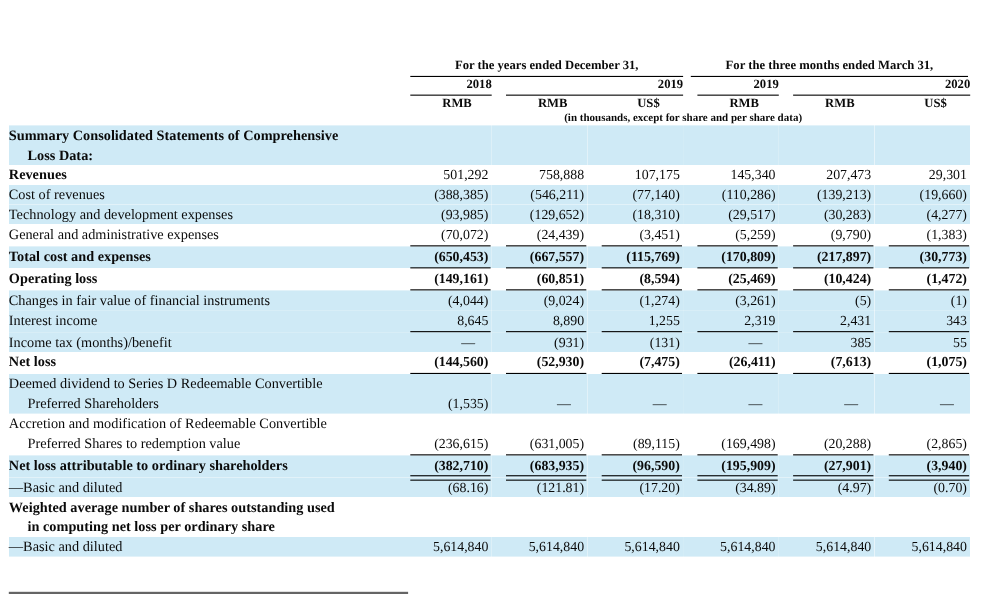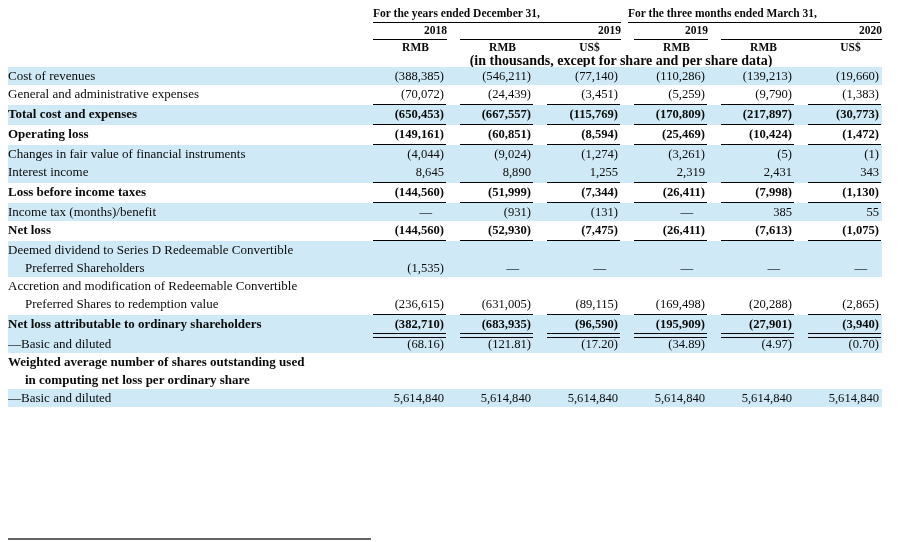--- a/index.html
+++ b/index.html
@@ -4,26 +4,26 @@
 <style>
   html,body{margin:0;padding:0;background:#fff;}
   body{width:902px;height:542px;overflow:hidden;color:#0a0a0a;
        font-family:"Liberation Serif","DejaVu Serif",serif;position:relative;}
   .wrap{padding:6px 0 0 8px;position:relative;}
   table{border-collapse:collapse;table-layout:fixed;width:874px;}
   col.c-label{width:352px;}
   col.c-num{width:87px;}
   th{font-weight:bold;padding:0;vertical-align:bottom;}
   thead th{font-size:11.5px;line-height:15px;}
-  .group-inner{border-bottom:1.4px solid #000;text-align:left;padding-bottom:1px;}
+  .group-inner{border-bottom:1.4px solid #000;text-align:center;padding-bottom:1px;margin-top:47px;}
   .gi-years{margin-left:13px;}
   .gi-months{margin-left:7px;margin-right:2px;}
   .year-inner{border-bottom:1.4px solid #000;text-align:right;padding-bottom:1px;margin-left:13px;}
   th.cur{text-align:center;padding-left:24px;line-height:14px;}
-  th.note{text-align:center;font-size:14px;line-height:13px;font-weight:bold;}
+  th.note{text-align:center;font-size:10px;line-height:13px;font-weight:bold;}
   td{padding:0;vertical-align:bottom;position:relative;font-size:13px;line-height:18px;}
   tr.shade td{background:var(--stripe,#cfeaf6);}
   tr.bold td, td.lb{font-weight:bold;}
   td.label div{white-space:nowrap;}
   td.label .cont{padding-left:17px;}
   td.num{text-align:right;padding-right:3px;font-size:12.6px;}
   tr.u td{padding-bottom:2px;}
   td.num.u::after{content:"";position:absolute;left:13px;right:1px;bottom:0;
       border-bottom:1.4px solid #000;z-index:2;}
   td.num.uu::after{content:"";position:absolute;left:13px;right:1px;bottom:-3px;height:3px;
@@ -78,31 +78,65 @@
         <th class="cur">RMB</th>
         <th class="cur">RMB</th>
         <th class="cur">US$</th>
       </tr>
       <tr>
         <th></th>
         <th colspan="6" class="note">(in thousands, except for share and per share data)</th>
       </tr>
     </thead>
     <tbody>
+        <tr class="shade bold">
+          <td class="label">
+            <div>Summary Consolidated Statements of Comprehensive</div>
+            <div class="cont">Loss Data:</div>
+          </td>
+          <td class="num"><span></span></td>
+          <td class="num"><span></span></td>
+          <td class="num"><span></span></td>
+          <td class="num"><span></span></td>
+          <td class="num"><span></span></td>
+          <td class="num"><span></span></td>
+        </tr>
+        <tr>
+          <td class="label lb">
+            <div>Revenues</div>
+          </td>
+          <td class="num"><span>501,292</span></td>
+          <td class="num"><span>758,888</span></td>
+          <td class="num"><span>107,175</span></td>
+          <td class="num"><span>145,340</span></td>
+          <td class="num"><span>207,473</span></td>
+          <td class="num"><span>29,301</span></td>
+        </tr>
         <tr class="shade">
           <td class="label">
             <div>Cost of revenues</div>
           </td>
           <td class="num"><span>(388,385)</span></td>
           <td class="num"><span>(546,211)</span></td>
           <td class="num"><span>(77,140)</span></td>
           <td class="num"><span>(110,286)</span></td>
           <td class="num"><span>(139,213)</span></td>
           <td class="num"><span>(19,660)</span></td>
         </tr>
+        <tr class="shade">
+          <td class="label">
+            <div>Technology and development expenses</div>
+          </td>
+          <td class="num"><span>(93,985)</span></td>
+          <td class="num"><span>(129,652)</span></td>
+          <td class="num"><span>(18,310)</span></td>
+          <td class="num"><span>(29,517)</span></td>
+          <td class="num"><span>(30,283)</span></td>
+          <td class="num"><span>(4,277)</span></td>
+        </tr>
         <tr class="u">
           <td class="label">
             <div>General and administrative expenses</div>
           </td>
           <td class="num u"><span>(70,072)</span></td>
           <td class="num u"><span>(24,439)</span></td>
           <td class="num u"><span>(3,451)</span></td>
           <td class="num u"><span>(5,259)</span></td>
           <td class="num u"><span>(9,790)</span></td>
           <td class="num u"><span>(1,383)</span></td>
@@ -143,31 +177,20 @@
         <tr class="shade u">
           <td class="label">
             <div>Interest income</div>
           </td>
           <td class="num u"><span>8,645</span></td>
           <td class="num u"><span>8,890</span></td>
           <td class="num u"><span>1,255</span></td>
           <td class="num u"><span>2,319</span></td>
           <td class="num u"><span>2,431</span></td>
           <td class="num u"><span>343</span></td>
-        </tr>
-        <tr class="bold u">
-          <td class="label">
-            <div>Loss before income taxes</div>
-          </td>
-          <td class="num u"><span>(144,560)</span></td>
-          <td class="num u"><span>(51,999)</span></td>
-          <td class="num u"><span>(7,344)</span></td>
-          <td class="num u"><span>(26,411)</span></td>
-          <td class="num u"><span>(7,998)</span></td>
-          <td class="num u"><span>(1,130)</span></td>
         </tr>
         <tr class="shade">
           <td class="label">
             <div>Income tax (months)/benefit</div>
           </td>
           <td class="num"><span class="dash">—</span></td>
           <td class="num"><span>(931)</span></td>
           <td class="num"><span>(131)</span></td>
           <td class="num"><span class="dash">—</span></td>
           <td class="num"><span>385</span></td>

